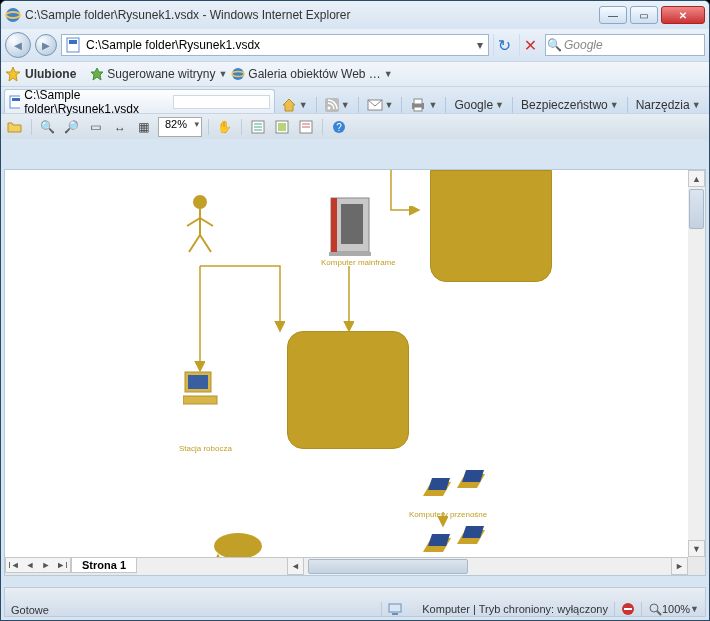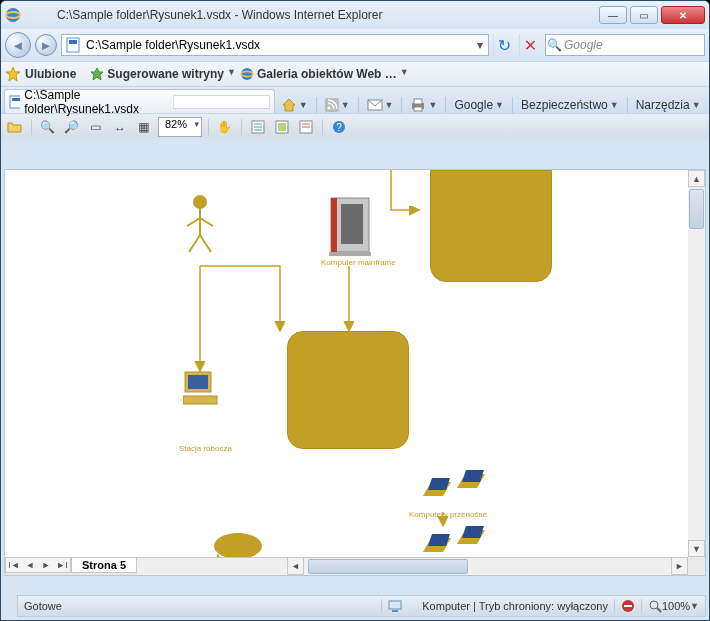--- a/index.html
+++ b/index.html
@@ -2,42 +2,42 @@
 <html><head>
 <meta charset="utf-8">
 <style>
   * { margin: 0; padding: 0; box-sizing: border-box; font-family: "Segoe UI", Tahoma, sans-serif; }
   body { width: 710px; height: 621px; background: #000; overflow: hidden; position: relative; }
   .chrome { position: absolute; inset: 0; border: 1px solid #2a4a6a; border-radius: 6px 6px 0 0; overflow: hidden; background: #d7e4f2; }
 
   
   .titlebar { height: 28px; background: linear-gradient(#e9f0f8,#d7e4f2); display: flex; align-items: center; padding: 0 4px; font-size: 12px; color: #333; }
   .titlebar .appicon { width: 16px; height: 16px; margin-right: 4px; }
-  .titlebar .caption { flex: 1; white-space: nowrap; overflow: hidden; margin-left: 32px; }
+  .titlebar .caption { flex: 1; white-space: nowrap; overflow: hidden; }
   .winbtns { display: flex; gap: 3px; }
   .winbtn { width: 28px; height: 18px; border-radius: 3px; display: flex; align-items: center; justify-content: center; font-size: 10px; color: #333; cursor: default; }
   .winbtn.min, .winbtn.max { background: linear-gradient(#f5faff,#cfe0f2); border: 1px solid #8ba8c8; }
   .winbtn.close { width: 44px; background: linear-gradient(#e88,#c33); border: 1px solid #a22; color: #fff; font-weight: bold; }
 
   
   .addr-row { height: 32px; display: flex; align-items: center; padding: 2px 4px; gap: 4px; background: linear-gradient(#eaf1f9,#d7e4f2); }
   .navcircle { width: 26px; height: 26px; border-radius: 50%; background: radial-gradient(circle at 30% 30%,#fafdff,#a9c1da); border: 1px solid #7894b2; display:flex;align-items:center;justify-content:center;color:#6c86a2;font-size:13px;}
   .addr-combo { flex: 1; display: flex; align-items: center; background: #fff; border: 1px solid #9db5cd; height: 22px; font-size: 12px; }
   .addr-combo .doc-icon { width: 16px; height: 16px; margin: 0 3px; }
   .addr-combo .path { flex: 1; padding: 0 2px; white-space: nowrap; overflow: hidden; }
   .addr-combo .dd { width: 16px; text-align: center; color: #555; }
   .ctl { width: 22px; height: 22px; display:flex; align-items:center; justify-content:center; border-left:1px solid #cfdce9; color:#555; cursor:default; }
   .search { width: 160px; background:#fff; border:1px solid #9db5cd; height:22px; display:flex; align-items:center; font-size:12px;}
   .search .mag { width:18px; text-align:center; color:#888; }
   .search .ph { color:#888; font-style:italic; }
 
   
   .fav-row { height: 26px; background: linear-gradient(#f2f6fb,#e2ebf4); border-top:1px solid #c6d6e6; border-bottom:1px solid #c6d6e6; display:flex; align-items:center; font-size:12px; padding:0 4px; gap:4px; color:#333; }
   .fav-star { width:16px; height:16px; }
-  .link { display:flex; align-items:flex-start; gap:3px; cursor:default;font-weight:bold; }
+  .link { display:flex; align-items:center; gap:3px; cursor:default; }
   .link .dd { font-size:9px; color:#555;}
 
   
   .tab-row { height: 26px; display:flex; align-items:flex-end; background: linear-gradient(#e2ebf4,#cfdff0); }
   .tab { flex:1; max-width: 300px; height: 24px; background: linear-gradient(#fdfefe,#e8eef6); border:1px solid #b5c8dc; border-bottom:none; border-radius:3px 3px 0 0; margin-left:3px; display:flex; align-items:center; font-size:12px; padding:0 4px; gap:4px; }
   .cmdbar { flex:1; display:flex; align-items:center; justify-content:flex-end; gap:4px; padding:0 4px; font-size:12px; color:#333; }
   .cmdbar .btn { display:flex; align-items:center; gap:2px; cursor:default; padding:0 2px;}
   .cmdbar .sep { width:1px; height:16px; background:#b5c8dc; margin:0 2px;}
   .dd-sm { font-size:9px; color:#555; }
 
@@ -65,21 +65,21 @@
   .scroll-h .track { flex:1; position:relative; background:#efefef; border-top:1px solid #c7c7c7;}
   .scroll-h .thumb { position:absolute; top:1px; bottom:1px; left:4px; width:160px; background:linear-gradient(#dce5ef,#c3d1e0); border:1px solid #a7b8ca; border-radius:2px;}
   .scroll-h .corner { width:17px; height:18px; background:#e9e9e9;}
 
   
   .rect-big { position:absolute; background:#c2a028; border:1px solid #b08f1f; border-radius:16px;}
   svg.diagram { position:absolute; left:0; top:0; }
   .diaglabel { position:absolute; font-size:8px; color:#c2a028; white-space:nowrap;}
 
   
-  .status { position:absolute; left:16px; right:3px; bottom:3px; height:22px; background:linear-gradient(#e8eef4,#d0dcea); border:1px solid #bccada; display:flex; align-items:center; font-size:11px; color:#333;}
+  .status { position:absolute; left:3px; right:3px; bottom:3px; height:30px; background:linear-gradient(#e8eef4,#d0dcea); border:1px solid #bccada; display:flex; align-items:flex-end; font-size:11px; color:#333;}
   .status .cell { padding:0 6px;}
   .status .spacer { flex:1;}
   .status .sep { width:1px; height:14px; background:#bccada; }
   .status .zoomcell { display:flex; align-items:center; padding:0 6px;}
 
   
   .tab .blank { width:120px; height:14px; background:#fff; border:1px solid #cfd9e3; margin-left:4px; }
 
   
   svg { display:block; }
@@ -346,21 +346,21 @@
         </div>
       <div class="arr">▼</div>
     </div>
     <div class="scroll-h">
       <div class="pager">
         <div class="pb">I◄</div>
         <div class="pb">◄</div>
         <div class="pb">►</div>
         <div class="pb">►I</div>
       </div>
-      <div class="tabctl">Strona 5</div>
+      <div class="tabctl">Strona 1</div>
       <div class="filler"></div>
       <div class="arr">◄</div>
       <div class="track">
           <div class="thumb"></div>
         </div>
       <div class="arr">►</div>
       <div class="corner"></div>
     </div>
   </div>
 

